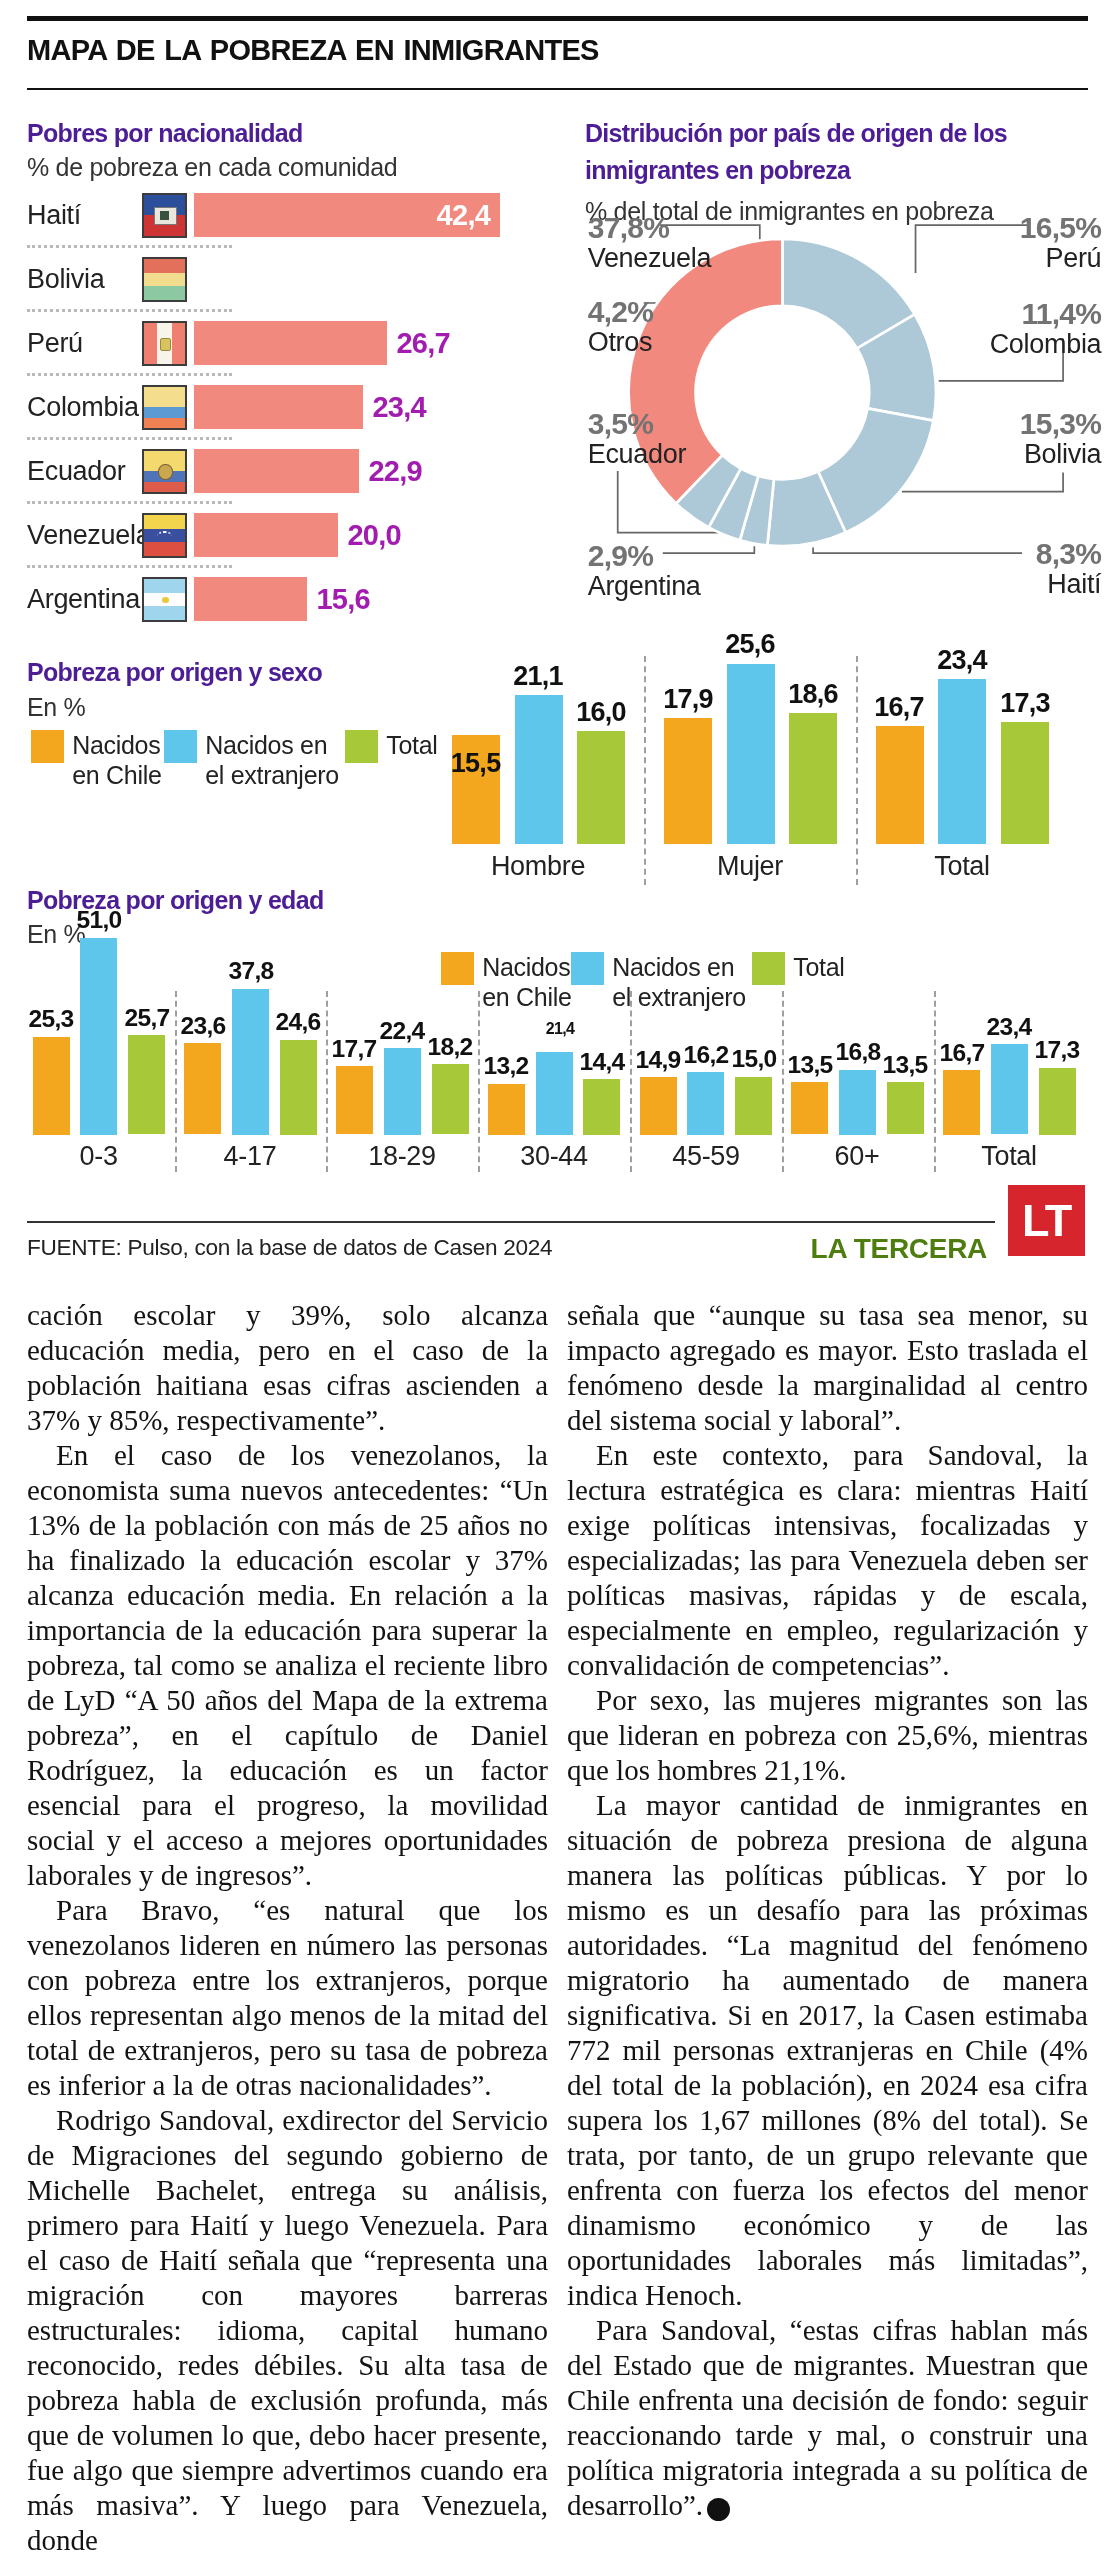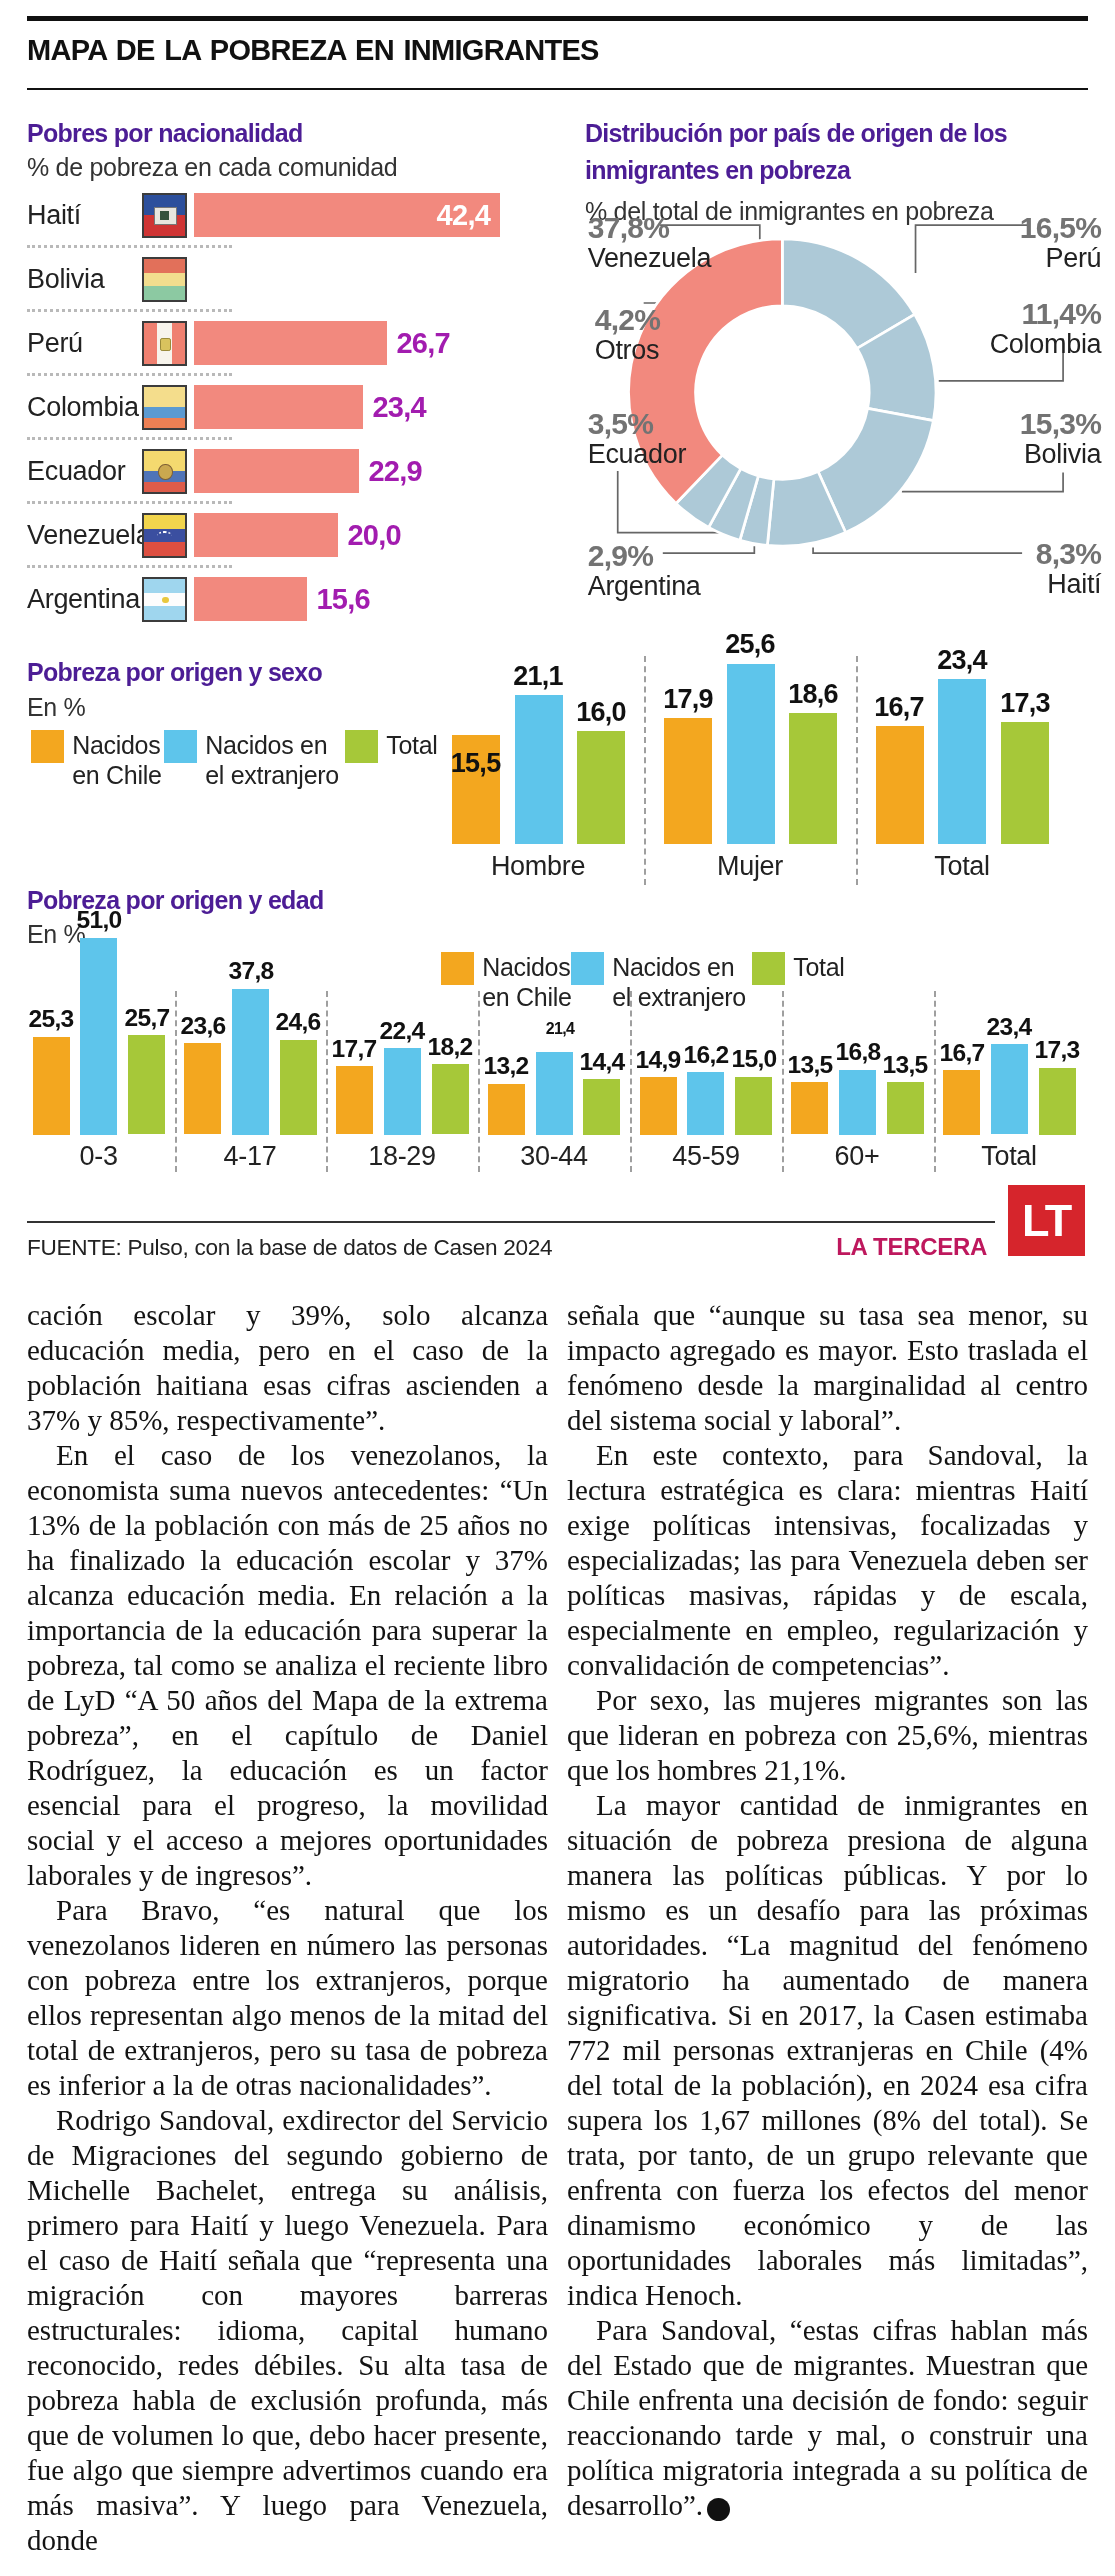--- a/index.html
+++ b/index.html
@@ -45,21 +45,21 @@
   .legend-item{position:absolute;display:flex;}
   .legend-chip{width:33px;height:33px;flex:0 0 auto;margin-right:8.2px;}
   .legend-text{font-size:25px;line-height:30px;color:#222;letter-spacing:-0.3px;}
   .gchart{position:absolute;}
   .gbar{position:absolute;}
   .gval{position:absolute;font-weight:bold;color:#111;text-align:center;letter-spacing:-0.7px;}
   .gcat{position:absolute;font-size:27px;color:#222;text-align:center;letter-spacing:-0.3px;}
   .gsep{position:absolute;border-left:2.1px dashed #9f9f9f;}
   
   #source-line{position:absolute;left:27px;top:1235px;font-size:22.6px;color:#222;letter-spacing:-0.3px;}
-  #brand{position:absolute;top:1233px;right:129px;font-size:24px;font-weight:bold;letter-spacing:-0.3px;color:#be185d;}
+  #brand{position:absolute;top:1233px;right:129px;font-size:28px;font-weight:bold;letter-spacing:-0.3px;color:#4d7c0f;}
   #lt-logo{position:absolute;left:1008px;top:1185px;width:77px;height:71px;display:flex;
            align-items:center;justify-content:center;}
   #lt-logo span{color:#fff;font-weight:bold;font-size:45px;letter-spacing:-1.4px;}
   
   .article-col{position:absolute;top:1298px;width:521px;font-family:"Liberation Serif",serif;
       font-size:29px;line-height:35px;text-align:justify;color:#131313;}
   .article-col p{margin:0;}
   .article-col p.ind{text-indent:29px;}
   #endmark{display:inline-block;width:23px;height:23px;border-radius:50%;background:#111;color:#fff;
       font-family:"Liberation Sans",sans-serif;font-size:16.4px;font-weight:bold;text-align:center;
@@ -159,21 +159,21 @@
           <div class="nm">Haití</div>
         </div>
         <div class="donut-label" style="left: 13.7px; top: 431px;">
           <div class="val">2,9%</div>
           <div class="nm">Argentina</div>
         </div>
         <div class="donut-label" style="left: 13.7px; top: 299px;">
           <div class="val">3,5%</div>
           <div class="nm">Ecuador</div>
         </div>
-        <div class="donut-label" style="left: 13.7px; top: 195px; margin-left: 7px;">
+        <div class="donut-label" style="left: 13.7px; top: 187px;">
           <div class="val">4,2%</div>
           <div class="nm">Otros</div>
         </div>
         <div class="donut-label" style="left: 13.7px; top: 103px;">
           <div class="val">37,8%</div>
           <div class="nm">Venezuela</div>
         </div>
       </div>
   </div>
 

